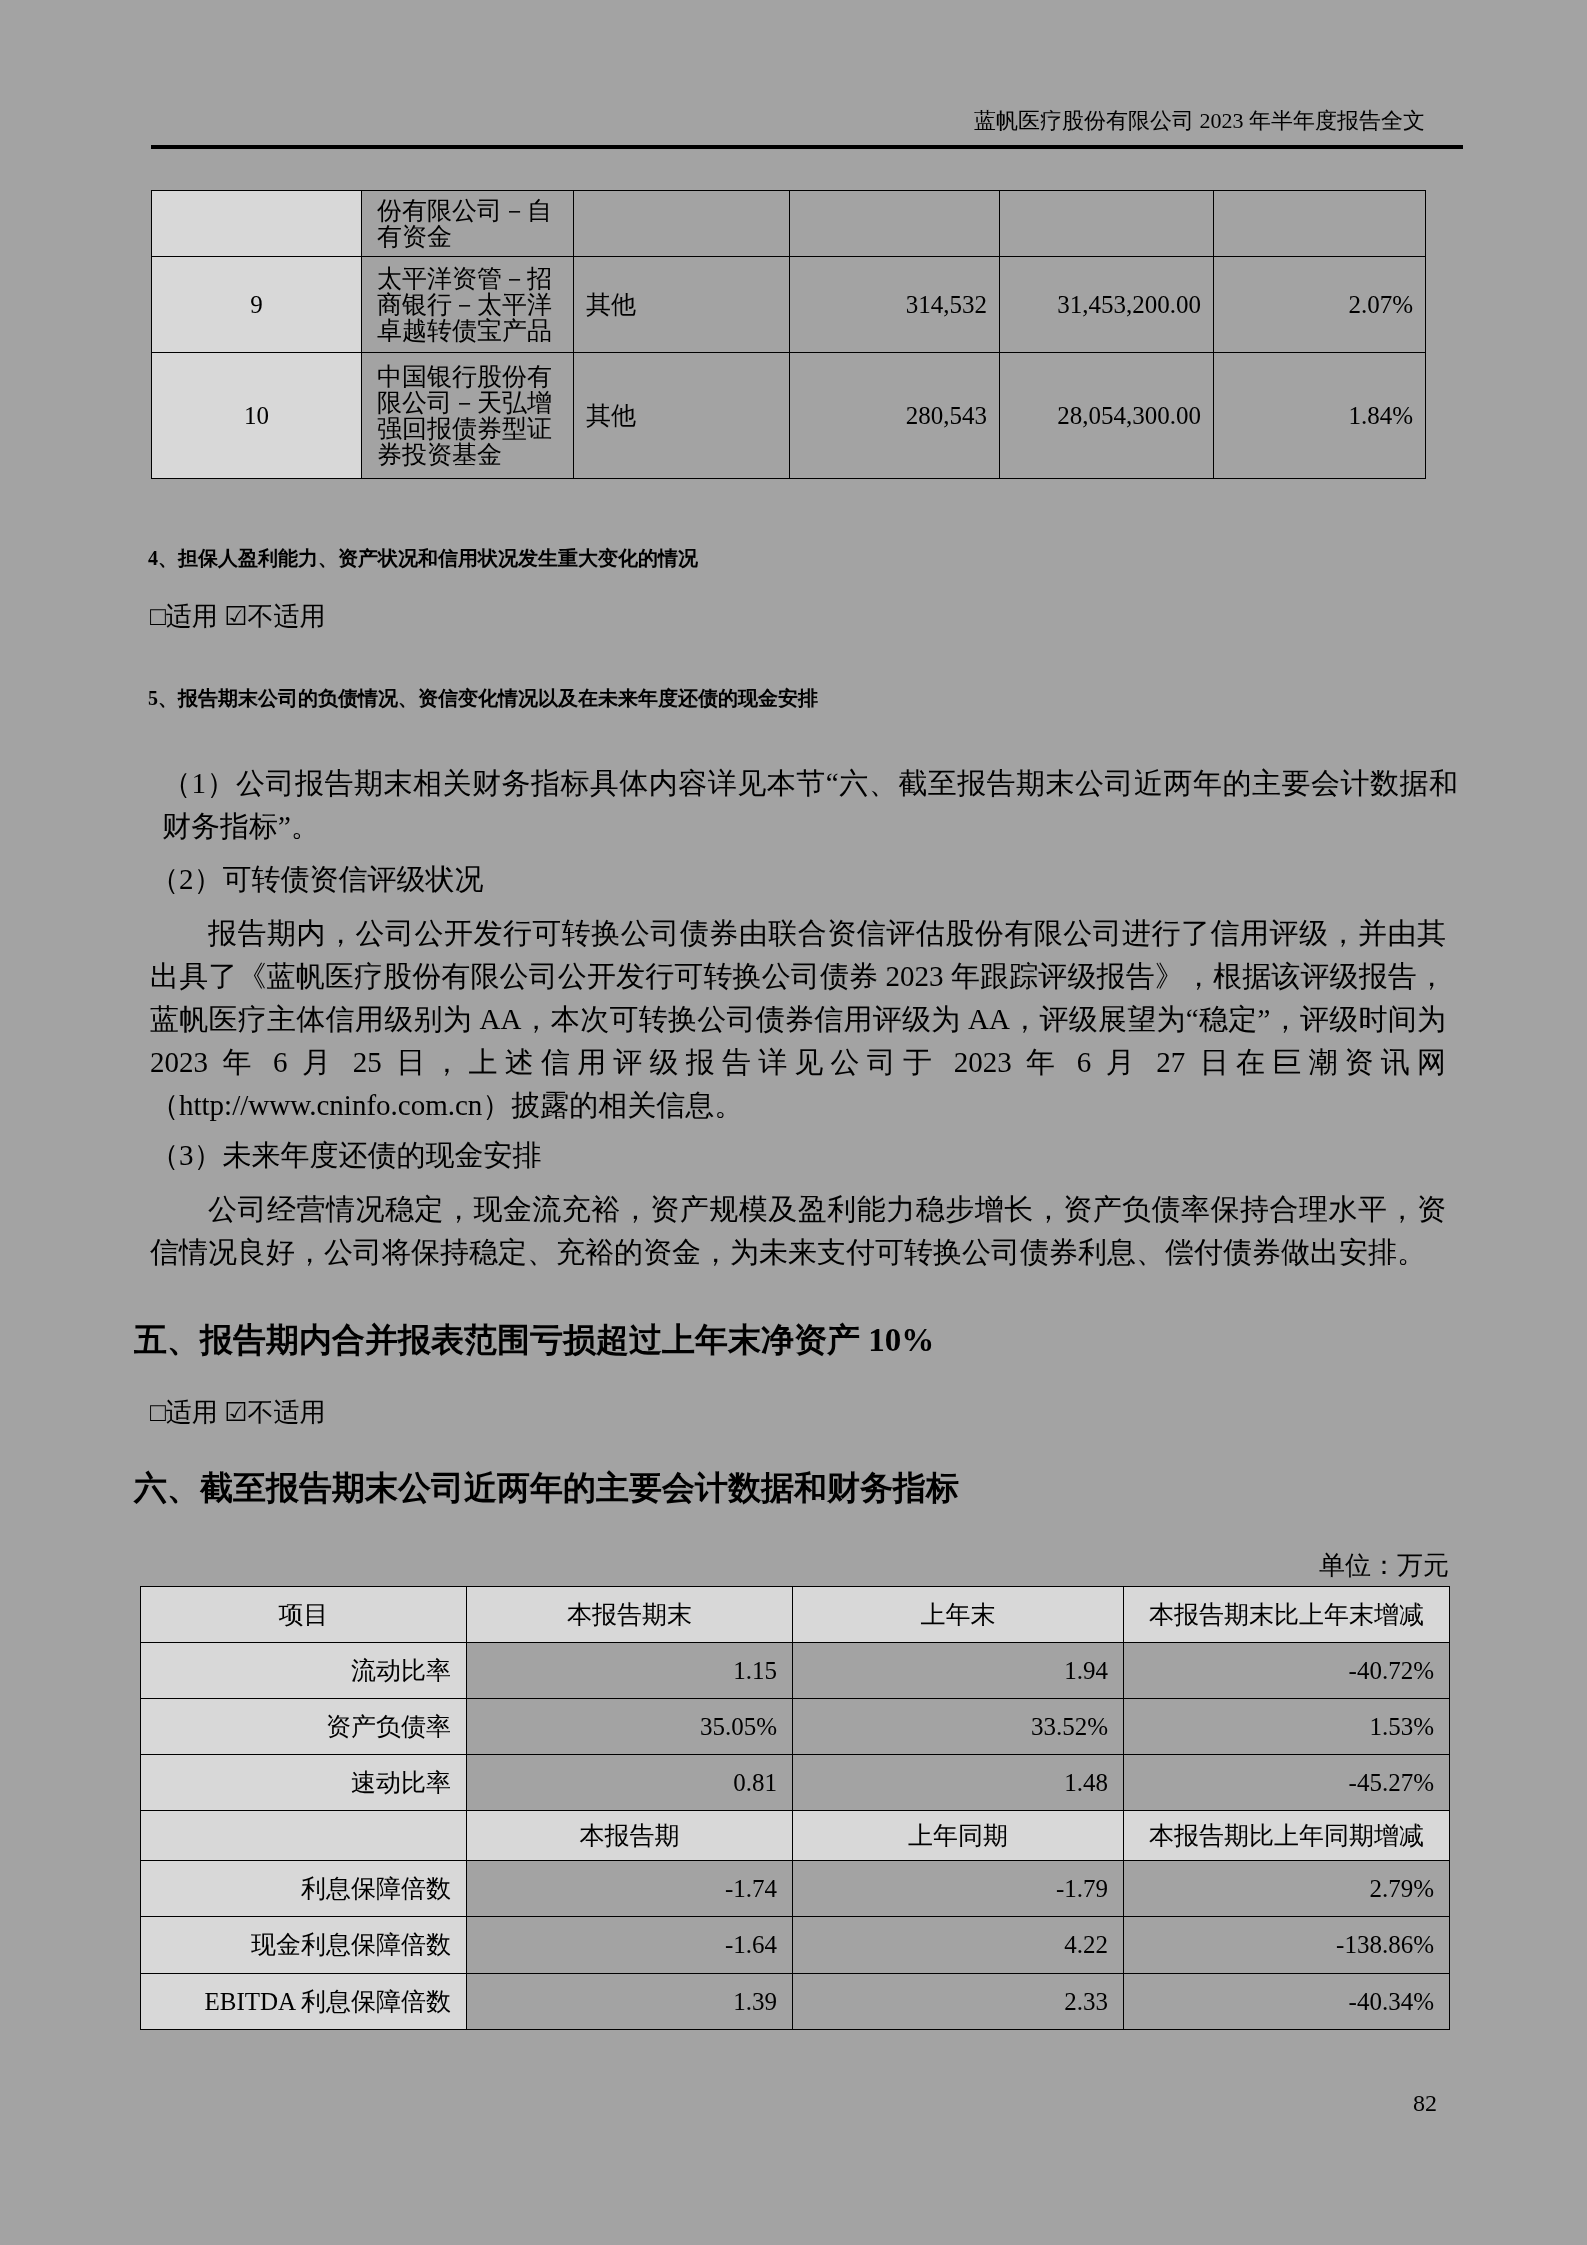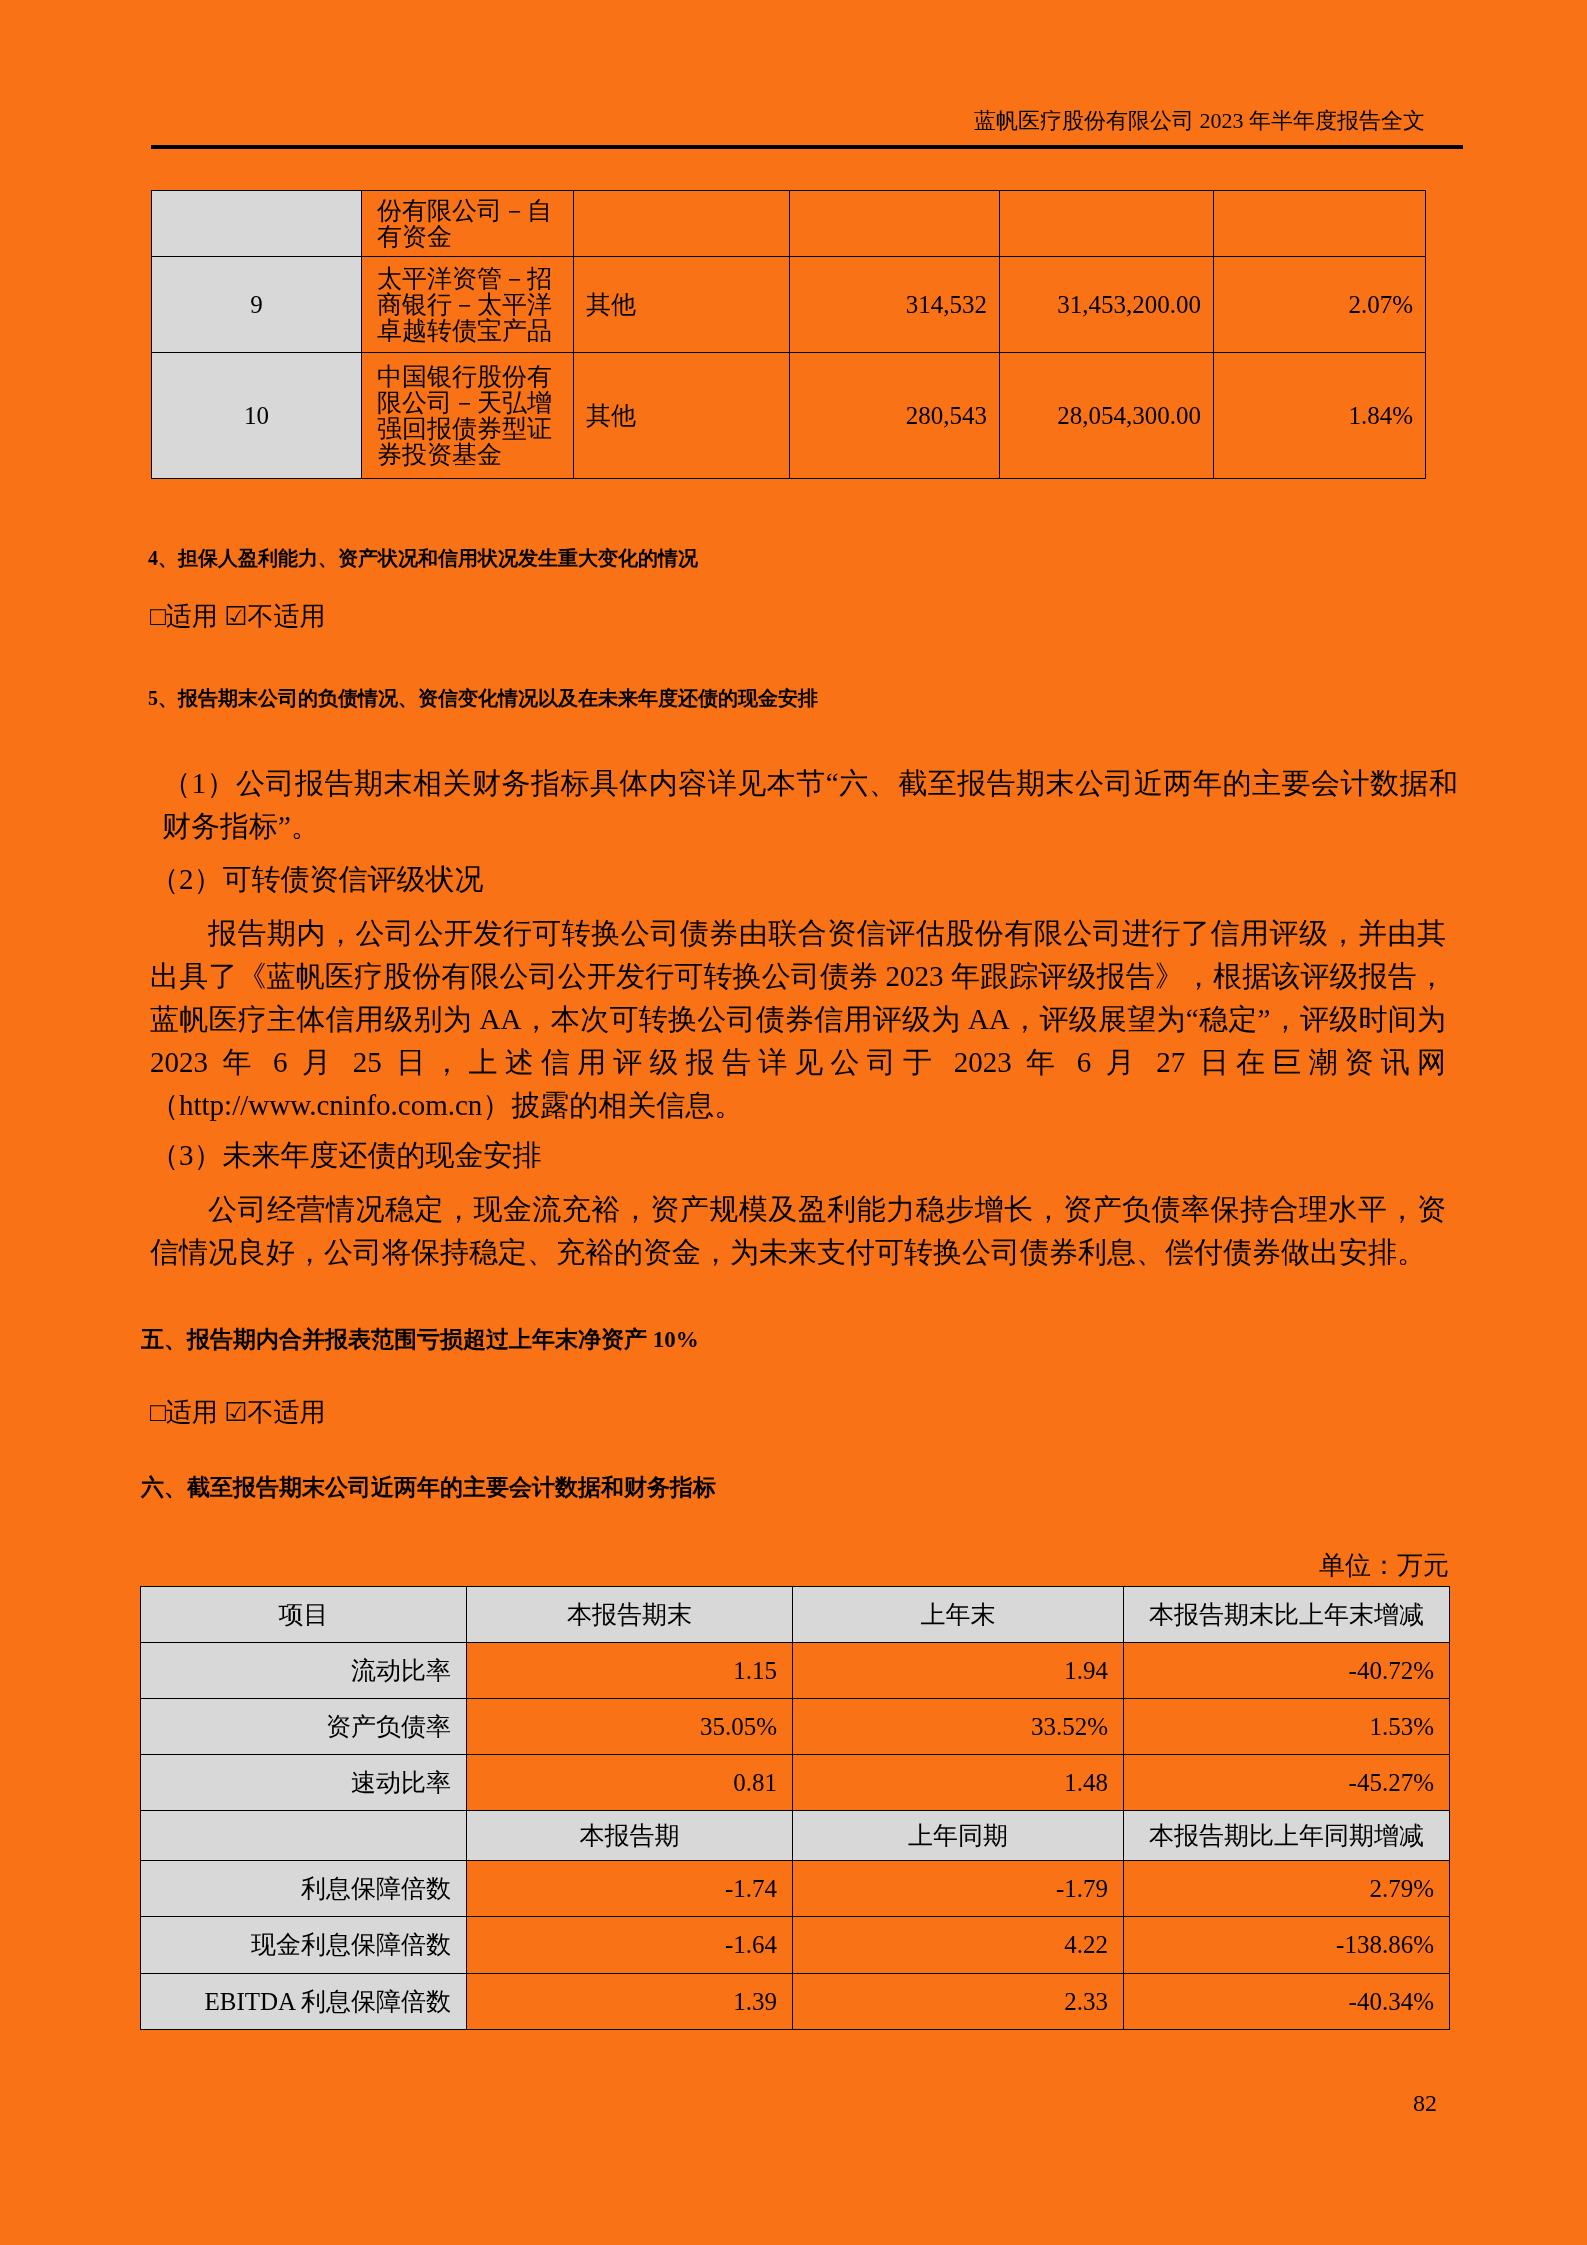--- a/index.html
+++ b/index.html
@@ -1,17 +1,17 @@
 <!DOCTYPE html>
 <html><head>
 <meta charset="utf-8">
 <style>
   html,body{margin:0;padding:0;background:#ffffff;}
   .page{
-    position:relative;width:1587px;height:2245px;background:#f97316;
+    position:relative;width:1587px;height:2245px;background:#a3a3a3;
     font-family:"Liberation Serif","DejaVu Serif",serif;color:#000;
     overflow:hidden;
   }
   .abs{position:absolute;}
 
   
   .doc-header{top:106px;left:151px;width:1274px;text-align:right;font-size:22px;line-height:30px;}
   .header-rule{top:145px;left:151px;width:1312px;height:4px;background:#000;}
 
   
@@ -23,21 +23,21 @@
   .top-table .c-num{text-align:center;padding:3px 4px;}
   .top-table .c-name{text-align:left;padding:3px 14px 3px 15px;}
   .top-table .c-type{text-align:left;}
   .top-table .c-val{text-align:right;}
   .top-table tr.r-part{height:66px;}
   .top-table tr.r-9{height:96px;}
   .top-table tr.r-10{height:126px;}
 
   
   .h-sub{font-size:20px;font-weight:bold;line-height:40px;left:148px;width:1300px;}
-  .h-major{font-size:23px;font-weight:bold;line-height:44px;left:141px;width:1300px;}
+  .h-major{font-size:33px;font-weight:bold;line-height:44px;left:134px;width:1300px;}
   .applicability{font-size:26px;line-height:34px;left:150px;width:1300px;}
   .para{font-size:29px;line-height:43px;left:150px;width:1296px;text-align:justify;}
   .indent{text-indent:58px;}
 
   .pos-h4{top:538px;}
   .pos-app1{top:600px;}
   .pos-h5{top:678px;}
   .pos-p1{top:750px;}
   .pos-p2{top:858px;}
   .pos-p3{top:912px;}

